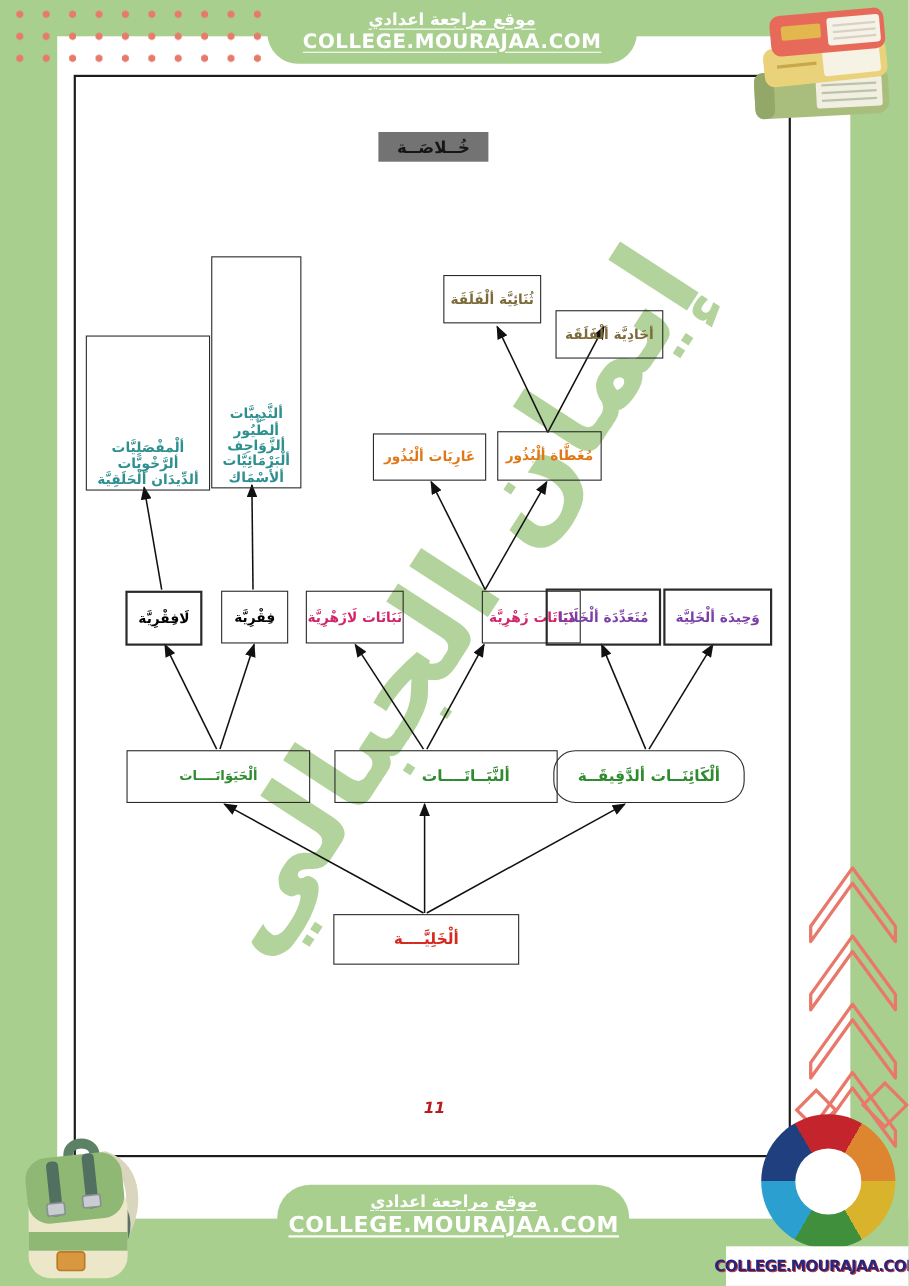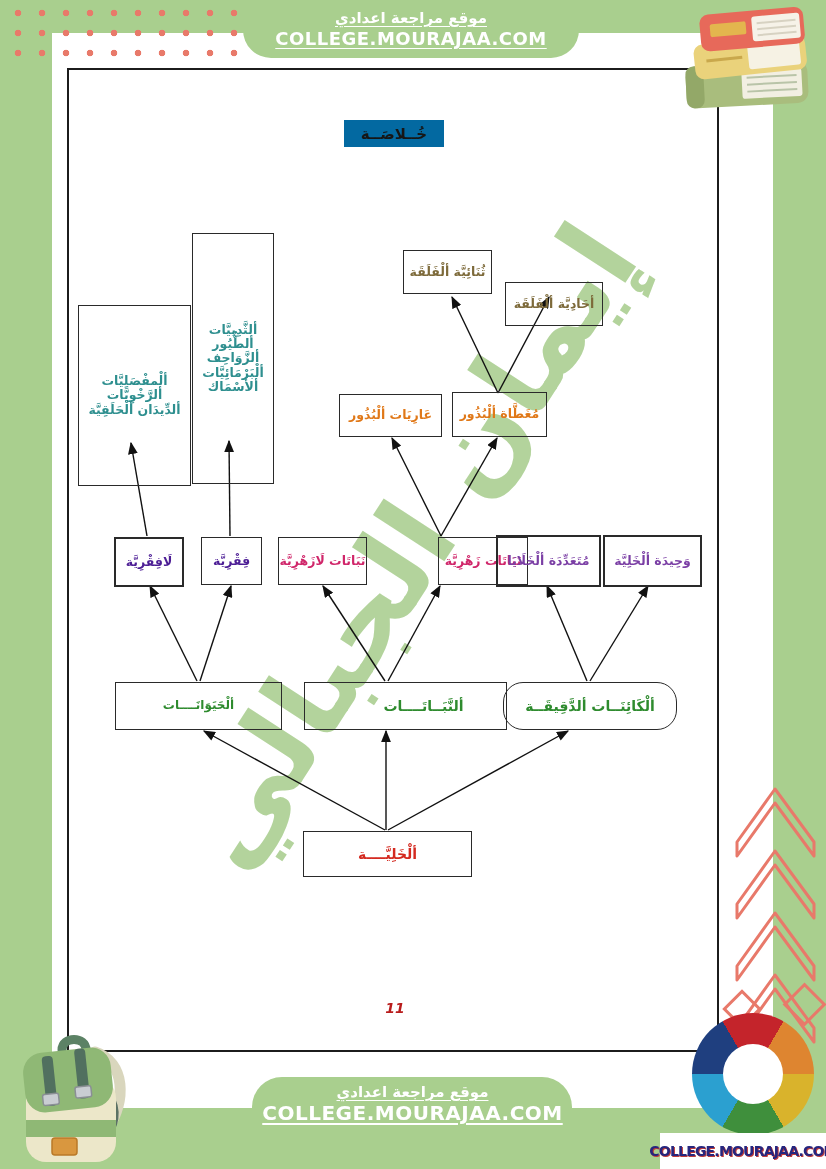--- a/index.html
+++ b/index.html
@@ -20,36 +20,36 @@
     align-items:center;justify-content:center;gap:1px;}
   .site-line1{color:#ffffff;font-weight:bold;font-size:15px;text-decoration:underline;
     text-underline-offset:3px;direction:rtl;}
   .site-line2{color:#ffffff;font-weight:bold;font-size:18px;text-decoration:underline;
     text-underline-offset:3px;letter-spacing:.5px;}
   #dots-pattern{left:0;top:0;width:238px;height:60px;z-index:8;
     background-image:radial-gradient(circle,#e87a6a 3px, rgba(0,0,0,0) 3.6px);
     background-size:24px 20px;background-position:6px 3px;}
 
   
-  #summary-title{left:344px;top:120px;width:100px;height:27px;background:#0369a1;
+  #summary-title{left:344px;top:120px;width:100px;height:27px;background:#737373;
     color:#161616;font-weight:bold;font-size:15px;display:flex;align-items:center;
     justify-content:center;direction:rtl;z-index:6;}
 
   
   #watermark-signature{left:60px;top:470px;width:710px;text-align:center;
     font-size:112px;font-weight:bold;color:#a6cc8b;opacity:.85;letter-spacing:-2px;
     transform:rotate(-57deg);z-index:2;direction:rtl;white-space:nowrap;}
 
   
   .dbox{position:absolute;border:1px solid #2a2a2a;background:transparent;
     display:flex;align-items:center;justify-content:center;font-weight:bold;
     font-size:12.5px;direction:rtl;z-index:6;text-align:center;line-height:1.15;}
-  .dbox.list{flex-direction:column;justify-content:center;padding:22px 2px;}
+  .dbox.list{flex-direction:column;justify-content:flex-end;padding:2px 2px;}
   .c-teal{color:#2e8f8f}.c-olive{color:#7d6a3a}.c-orange{color:#e07818}
-  .c-blue{color:#4c1d95}.c-pink{color:#d0266a}.c-purple{color:#7b3fa5}
+  .c-blue{color:#000000}.c-pink{color:#d0266a}.c-purple{color:#7b3fa5}
   .c-green{color:#2e8b2e}.c-red{color:#d42a20}
 
   #box-thadiyat{left:192px;top:233px;width:76px;height:205px;}
   #box-mafsaliyat{left:78px;top:305px;width:107px;height:135px;}
   #box-dicot{left:403px;top:250px;width:87px;height:42px;}
   #box-monocot{left:505px;top:250px;width:96px;height:42px;margin-top:32px;}
   #box-naked{left:339px;top:394px;width:101px;height:41px;}
   #box-covered{left:452px;top:392px;width:93px;height:43px;}
   #box-invert{left:114px;top:537px;width:66px;height:46px;border-width:2px;}
   #box-vert{left:201px;top:537px;width:59px;height:46px;}

